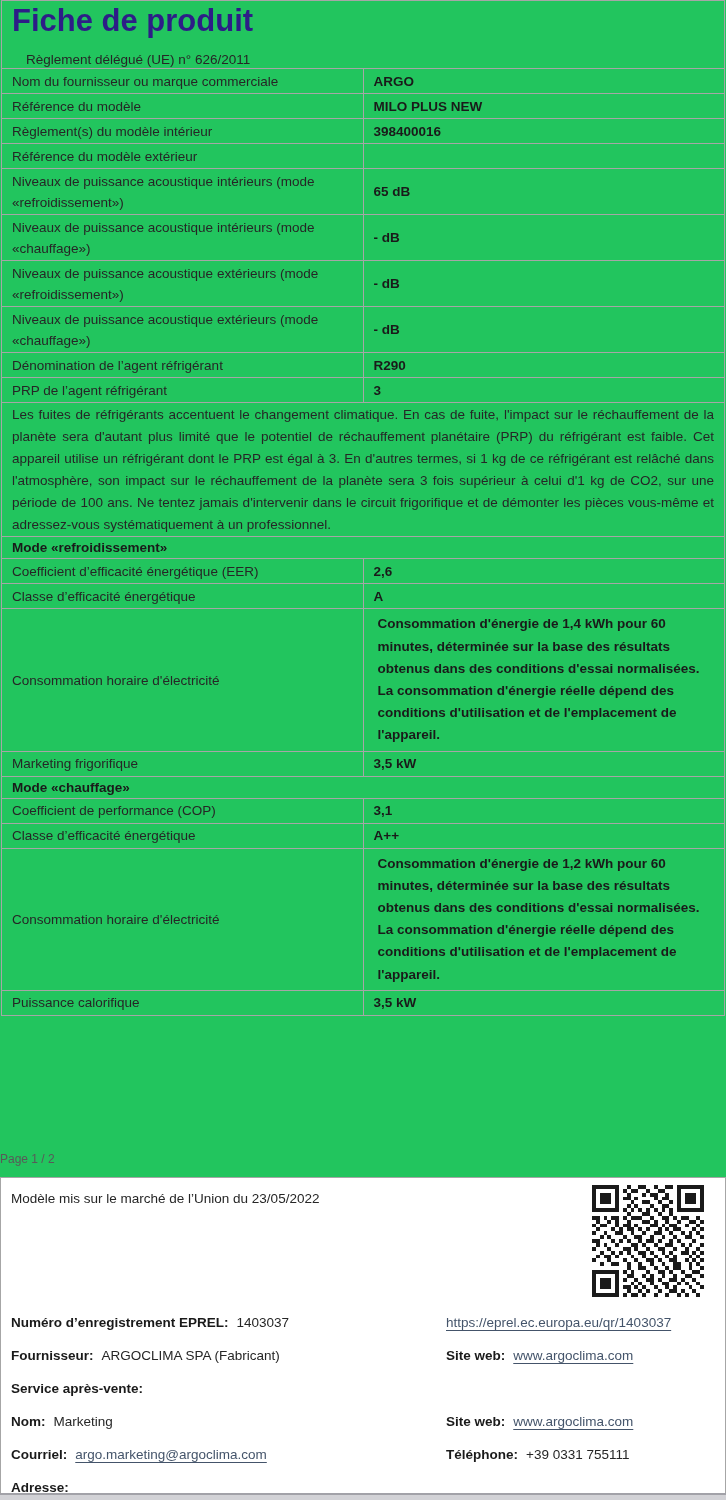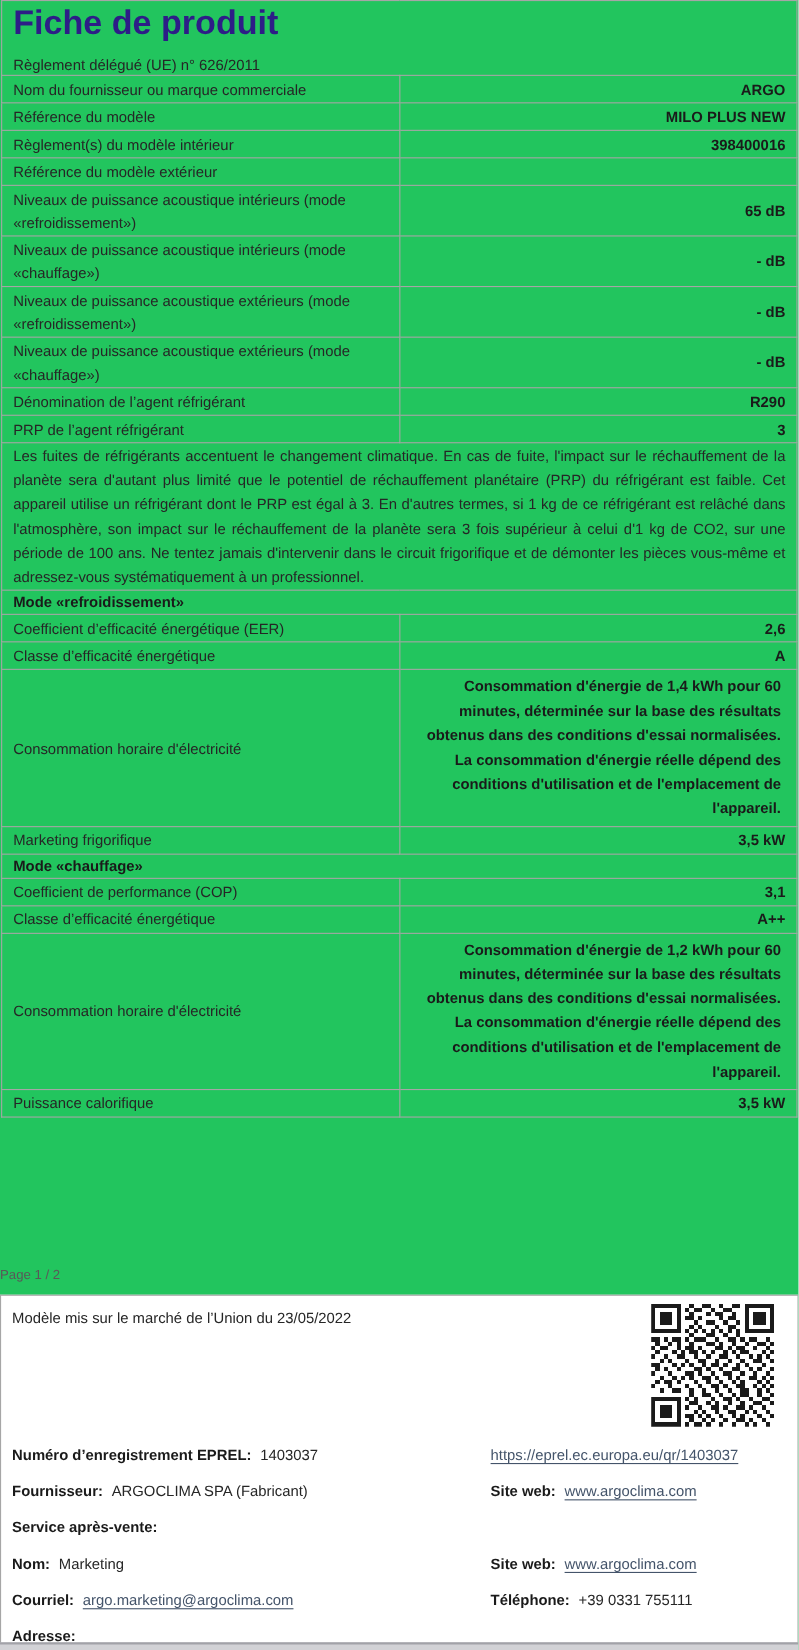--- a/index.html
+++ b/index.html
@@ -4,25 +4,25 @@
 <style>
   html,body{margin:0;padding:0;background:#fff;}
   body{width:726px;height:1500px;font-family:"Liberation Sans",sans-serif;color:#262626;}
   .sheet{position:relative;width:726px;height:1500px;overflow:hidden;background:#22c55e;}
 
   
   table.spec{width:724px;margin:0 0 0 1px;border-collapse:collapse;table-layout:fixed;font-size:13.5px;color:#262626;}
   table.spec td{border:1px solid #a6a6a6;padding:1px 10px;vertical-align:middle;box-sizing:border-box;}
   td.head-cell{padding:6px 10px 10px 10px;}
   h1{margin:0;font-size:31px;line-height:38px;font-weight:700;color:#2d1d87;}
-  .subtitle{margin-top:12px;font-size:13.5px;color:#262626;}
+  .subtitle{margin-top:12px;font-size:13.5px;color:#262626;margin-left:14px;}
   tr.r1{height:25px;}
   tr.r2{height:46px;}
   tr.rc{height:111px;}
-  td.val{text-align:right;font-weight:700;color:#1a1a1a;}
+  td.val{text-align:left;font-weight:700;color:#1a1a1a;}
   td.val.big{line-height:22.2px;padding:4px 14px;}
   td.lab{line-height:21px;}
   td.note{padding:6px 10px 10px 10px;line-height:21.9px;text-align:justify;}
   td.sec{font-weight:700;height:22px;color:#1a1a1a;}
 
   
   .page-ind{margin:136px 4px 11px 0;text-align:left;font-size:12px;color:#595959;}
 
   
   .box2{position:relative;width:726px;height:363px;border:1px solid #a6a6a6;box-sizing:border-box;background:#fff;}

